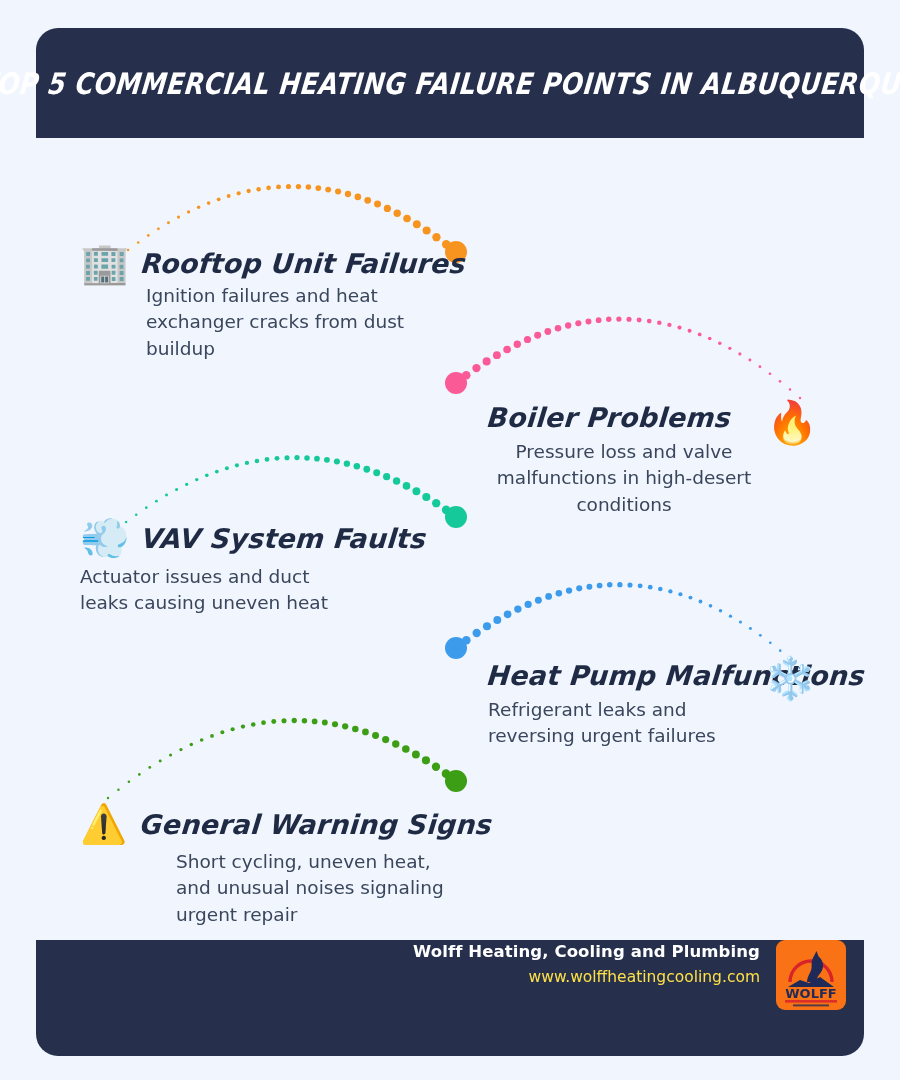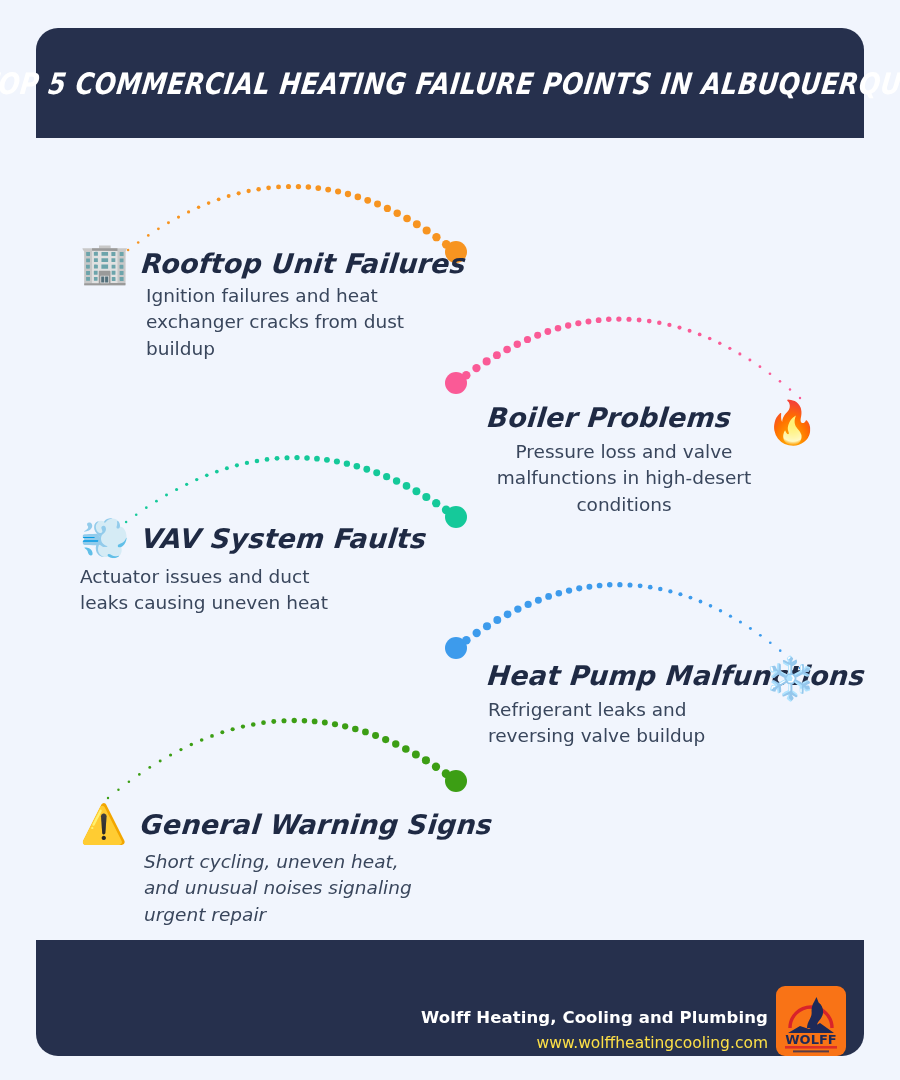--- a/index.html
+++ b/index.html
@@ -102,40 +102,40 @@
   #block-3 { left: 80px;  top: 518px; }
   #block-3 .block-title { margin-left: 12px; }
   #block-3 .block-desc  { margin-top: 6px; width: 280px; }
 
   #block-4 { left: 488px; top: 660px; }
   #block-4 .block-desc  { margin-top: 6px; width: 272px; }
   #block-4 .emoji-right { position: absolute; left: 276px; top: -2px; font-size: 42px; line-height: 1; }
 
   #block-5 { left: 80px;  top: 805px; }
   #block-5 .block-title { margin-left: 14px; }
-  #block-5 .block-desc  { margin-left: 64px; margin-top: 6px; width: 282px; font-style: italic; }
+  #block-5 .block-desc  { margin-left: 96px; margin-top: 6px; width: 282px; }
 
   
   .footer-bar {
     position: absolute;
     left: 36px;
     top: 940px;
     width: 828px;
     height: 116px;
     background: #26304d;
     border-radius: 0 0 22px 22px;
   }
   .footer-inner {
     position: absolute;
     right: 18px;
     top: 0;
     height: 116px;
     display: flex;
-    align-items: flex-end;
-    gap: 8px;
+    align-items: flex-start;
+    gap: 16px;
   }
   .footer-text {
     text-align: right;
   }
   .footer-company {
     color: #ffffff;
     font-size: 16.5px;
     font-weight: bold;
     letter-spacing: 0.1px;
     line-height: 1.5;
@@ -376,21 +376,21 @@
       <span class="block-title">VAV System Faults</span>
     </div>
     <div class="block-desc">Actuator issues and duct leaks causing uneven heat</div>
   </div>
 
   <div class="block" id="block-4">
     <div class="block-head">
       <span class="block-title">Heat Pump Malfunctions</span>
     </div>
     <span class="emoji-right">❄️</span>
-    <div class="block-desc">Refrigerant leaks and reversing valve buildup</div>
+    <div class="block-desc">Refrigerant leaks and reversing urgent failures</div>
   </div>
 
   <div class="block" id="block-5">
     <div class="block-head">
       <span class="block-emoji small">⚠️</span>
       <span class="block-title">General Warning Signs</span>
     </div>
     <div class="block-desc">Short cycling, uneven heat, and unusual noises signaling urgent repair</div>
   </div>
 

